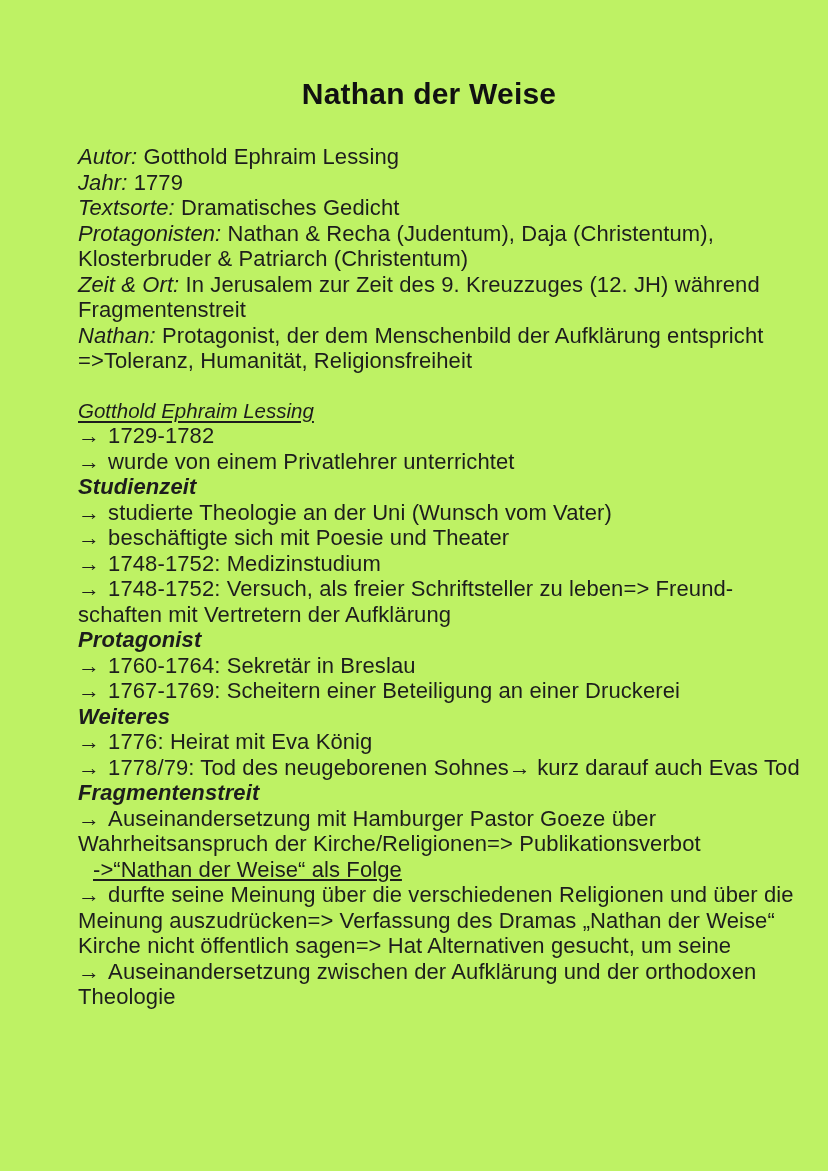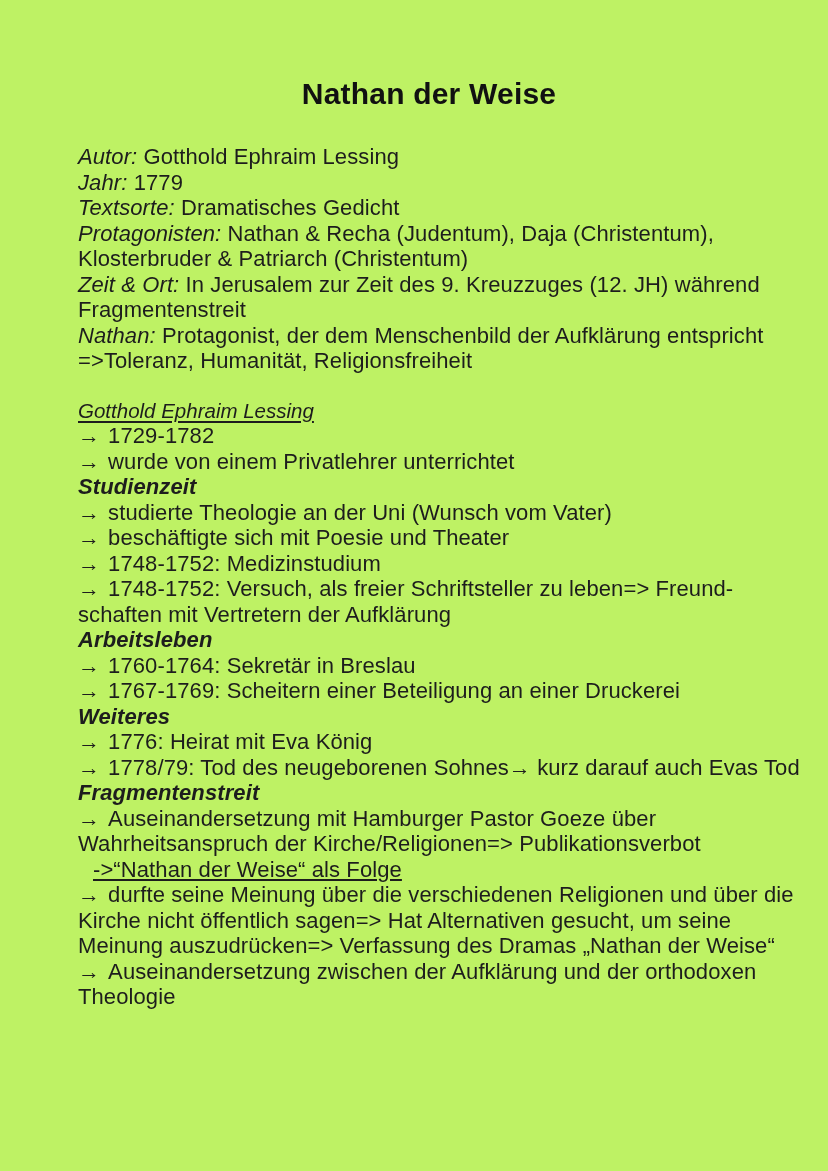--- a/index.html
+++ b/index.html
@@ -87,31 +87,31 @@
 
     <div id="section-lines">
         <div class="line"><span class="arrow">→</span><span>1729-1782</span></div>
         <div class="line"><span class="arrow">→</span><span>wurde von einem Privatlehrer unterrichtet</span></div>
         <div class="line subhead"><span>Studienzeit</span></div>
         <div class="line"><span class="arrow">→</span><span>studierte Theologie an der Uni (Wunsch vom Vater)</span></div>
         <div class="line"><span class="arrow">→</span><span>beschäftigte sich mit Poesie und Theater</span></div>
         <div class="line"><span class="arrow">→</span><span>1748-1752: Medizinstudium</span></div>
         <div class="line"><span class="arrow">→</span><span>1748-1752: Versuch, als freier Schriftsteller zu leben=&gt; Freund-</span></div>
         <div class="line"><span>schaften mit Vertretern der Aufklärung</span></div>
-        <div class="line subhead"><span>Arbeitsleben</span></div>
+        <div class="line subhead"><span>Protagonist</span></div>
         <div class="line"><span class="arrow">→</span><span>1760-1764: Sekretär in Breslau</span></div>
         <div class="line"><span class="arrow">→</span><span>1767-1769: Scheitern einer Beteiligung an einer Druckerei</span></div>
         <div class="line subhead"><span>Weiteres</span></div>
         <div class="line"><span class="arrow">→</span><span>1776: Heirat mit Eva König</span></div>
         <div class="line"><span class="arrow">→</span><span>1778/79: Tod des neugeborenen Sohnes→ kurz darauf auch Evas Tod</span></div>
         <div class="line subhead"><span>Fragmentenstreit</span></div>
         <div class="line"><span class="arrow">→</span><span>Auseinandersetzung mit Hamburger Pastor Goeze über</span></div>
         <div class="line"><span>Wahrheitsanspruch der Kirche/Religionen=&gt; Publikationsverbot</span></div>
         <div class="line indent"><span>-&gt;“Nathan der Weise“ als Folge</span></div>
         <div class="line"><span class="arrow">→</span><span>durfte seine Meinung über die verschiedenen Religionen und über die</span></div>
+        <div class="line"><span>Meinung auszudrücken=&gt; Verfassung des Dramas „Nathan der Weise“</span></div>
         <div class="line"><span>Kirche nicht öffentlich sagen=&gt; Hat Alternativen gesucht, um seine</span></div>
-        <div class="line"><span>Meinung auszudrücken=&gt; Verfassung des Dramas „Nathan der Weise“</span></div>
         <div class="line"><span class="arrow">→</span><span>Auseinandersetzung zwischen der Aufklärung und der orthodoxen</span></div>
         <div class="line"><span>Theologie</span></div>
       </div>
 
   </div>
 </div>
 
 </body></html>

